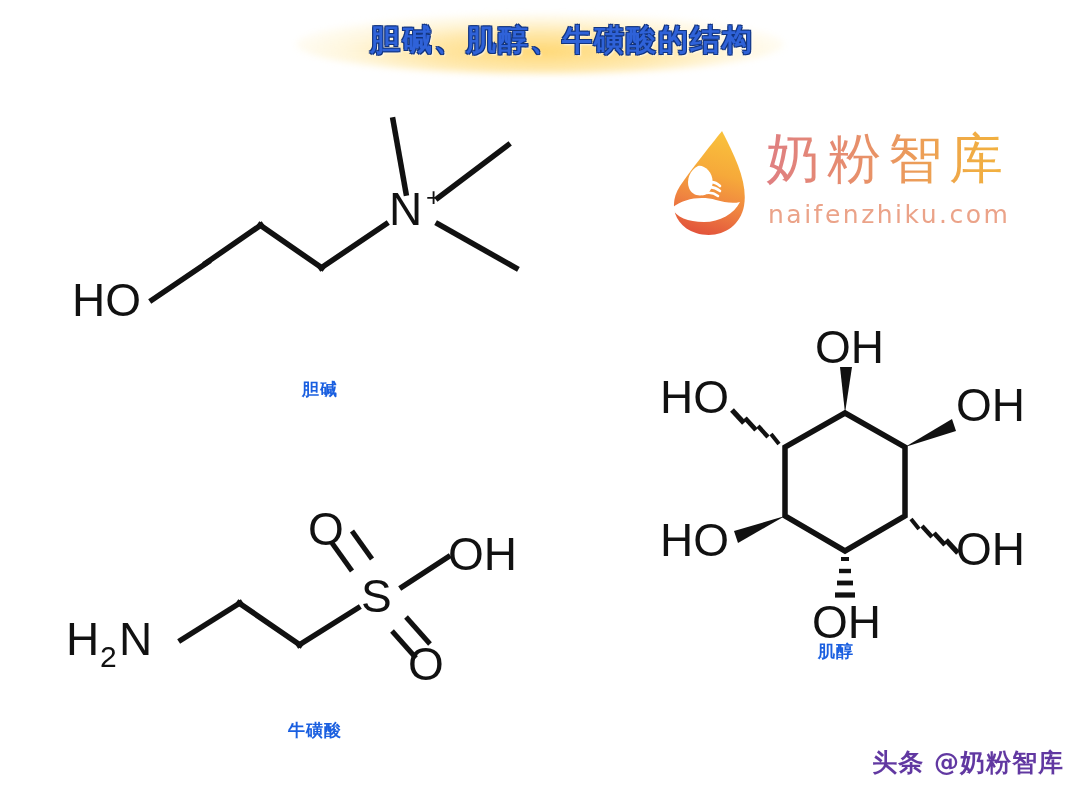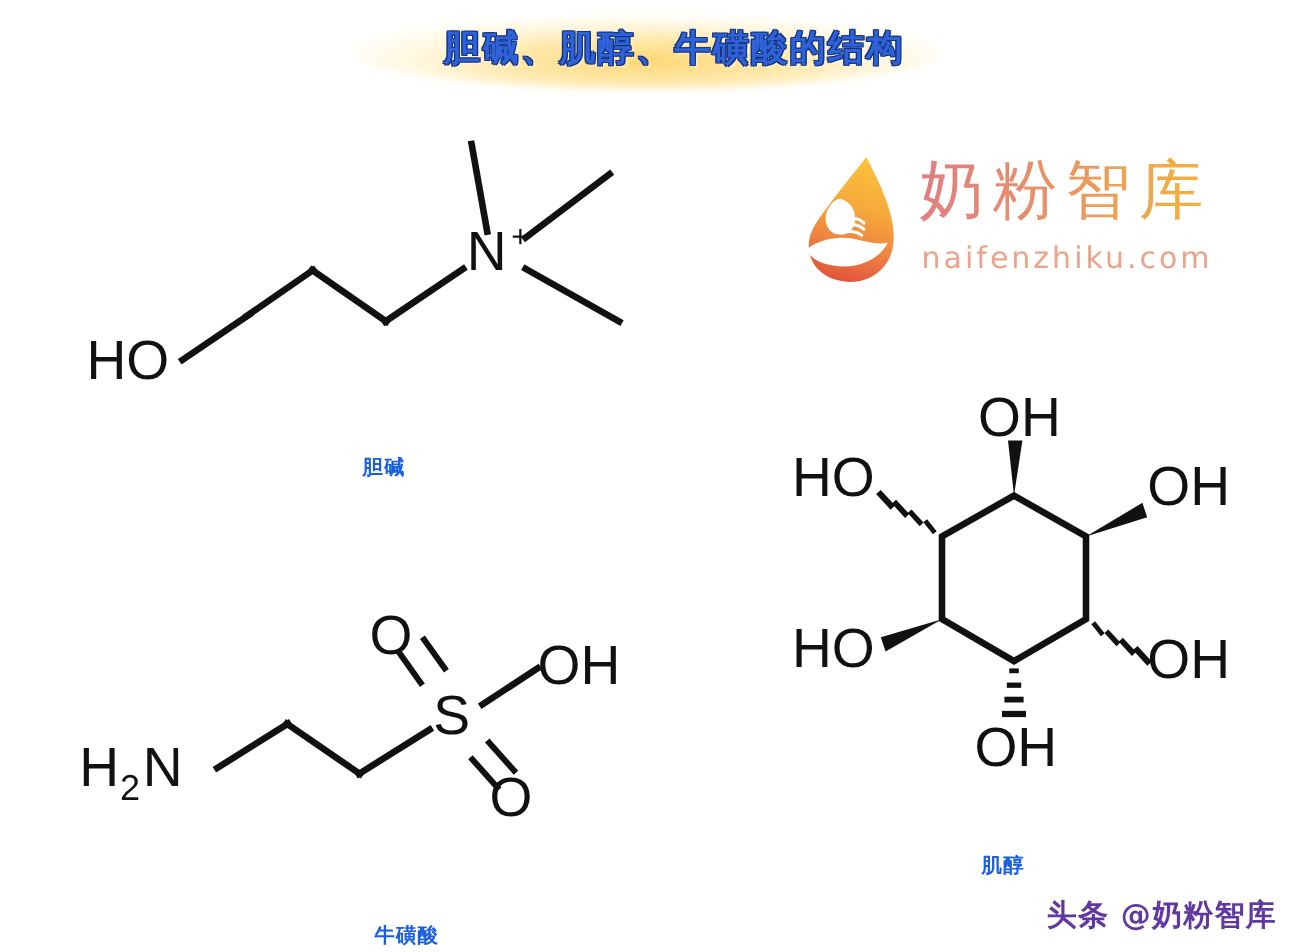--- a/index.html
+++ b/index.html
@@ -218,21 +218,21 @@
 
     <text class="atom atom-lg" x="252" y="50">O</text>
 
     <text class="atom atom-lg" x="305" y="117">S</text>
 
     <text class="atom atom-lg" x="352" y="185">O</text>
 
     <text class="atom atom-lg" x="392" y="75">OH</text>
   </svg>
 </div>
-<div class="caption" style="left:288px; top:768px;margin-left:24px;">牛磺酸</div>
+<div class="caption" style="left:288px; top:719px;">牛磺酸</div>
 
 <div class="struct" id="struct-inositol" style="left:660px; top:325px; width:390px; height:320px;">
   <svg width="390" height="320" viewBox="0 0 390 320">
 
     <polygon class="bond" points="185,88 245,122 245,191 185,226 125,191 125,122"></polygon>
 
     <polygon class="wedge" points="185,88 180,42 192,42"></polygon>
     <text class="atom atom-lg" x="155" y="38">OH</text>
 
     <polygon class="wedge" points="245,122 292,94 296,106"></polygon>
@@ -259,21 +259,21 @@
 
     <g class="hash">
       <line x1="181" y1="234" x2="189" y2="234" stroke-width="4"></line>
       <line x1="179" y1="246" x2="191" y2="246" stroke-width="4.4"></line>
       <line x1="177" y1="258" x2="193" y2="258" stroke-width="4.8"></line>
       <line x1="175" y1="270" x2="195" y2="270" stroke-width="5.2"></line>
     </g>
     <text class="atom atom-lg" x="152" y="313">OH</text>
   </svg>
 </div>
-<div class="caption" style="left:818px; top:710px;">肌醇</div>
+<div class="caption" style="left:818px; top:640px;">肌醇</div>
 
 <div id="logo">
   <div id="logo-mark">
     <svg width="98" height="110" viewBox="0 0 98 110">
       <defs>
         <linearGradient id="dropGrad" x1="0.55" y1="0" x2="0.35" y2="1">
           <stop offset="0%" stop-color="#f9c13c"></stop>
           <stop offset="38%" stop-color="#f6a93a"></stop>
           <stop offset="68%" stop-color="#ef8441"></stop>
           <stop offset="100%" stop-color="#e2523b"></stop>

